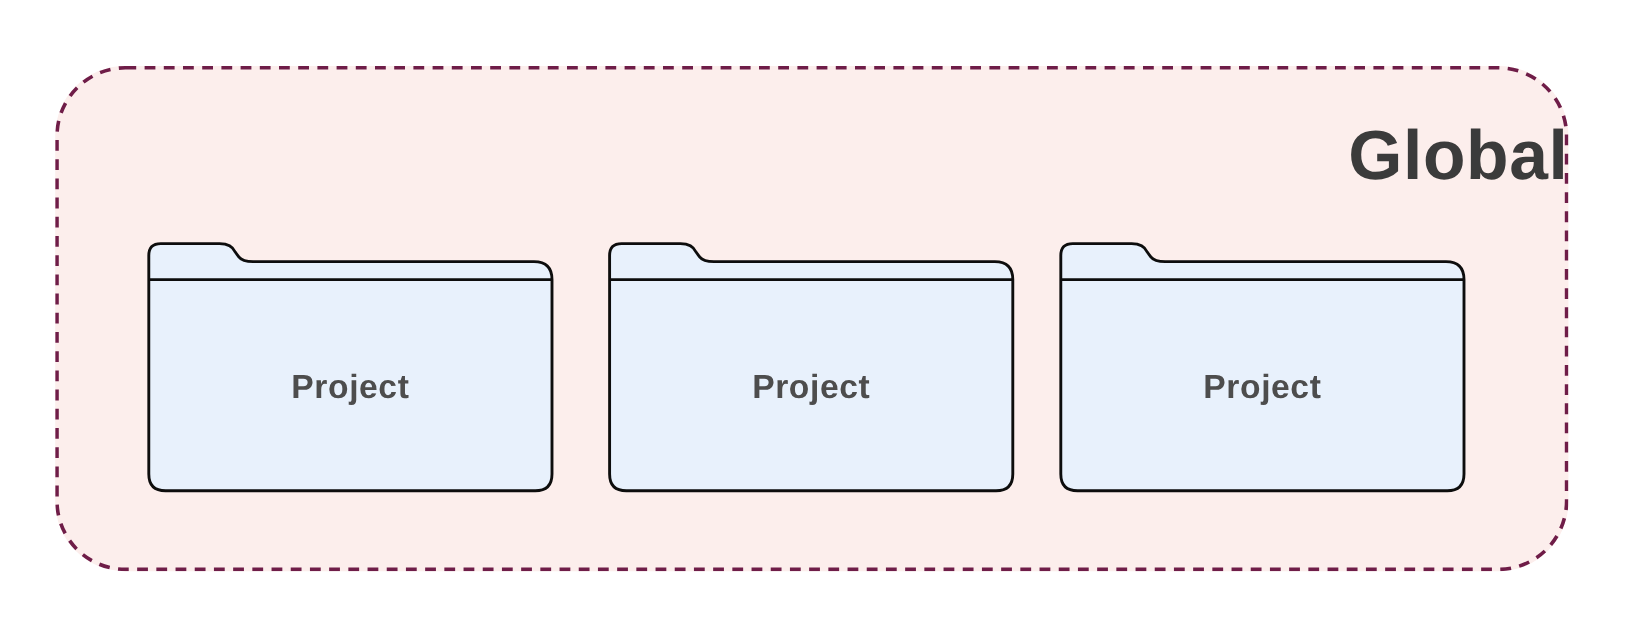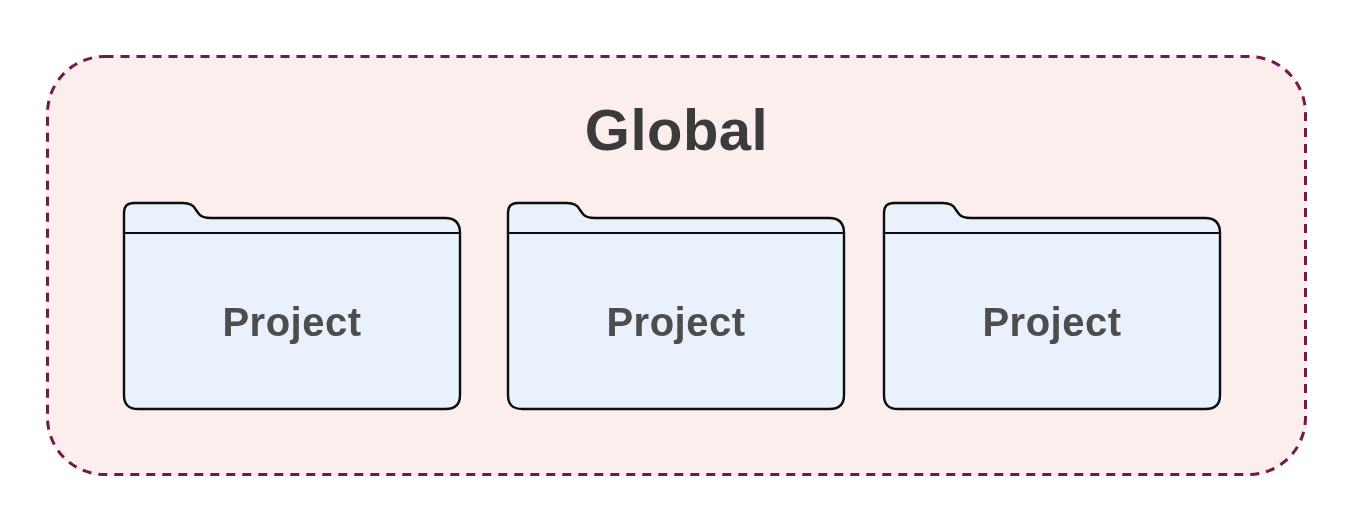--- a/index.html
+++ b/index.html
@@ -38,21 +38,21 @@
   .container-border-svg rect {
     fill: none;
     stroke: var(--container-border);
     stroke-width: 3;
     stroke-dasharray: 9 7;
   }
   .global-title {
     position: absolute;
     left: 0; top: 40px;
     width: 100%;
-    text-align: center;
+    text-align: right;
     font-size: 58px;
     font-weight: bold;
     line-height: 1.2;
     color: var(--title-color);
     letter-spacing: 0.5px;
   }
   .folder {
     position: absolute;
     top: 147px;
     width: 338px; height: 208px;
@@ -72,21 +72,21 @@
     stroke: var(--folder-stroke);
     stroke-width: 2.2;
   }
   .folder-label {
     position: absolute;
     left: 0; top: 31px;
     width: 100%; height: 179px;
     display: flex;
     align-items: center;
     justify-content: center;
-    font-size: 40px;
+    font-size: 28px;
     font-weight: bold;
     color: var(--label-color);
     letter-spacing: 0.5px;
     border-radius: 32px;
   }
 </style>
 </head>
 <body>
 
 <div class="canvas">

